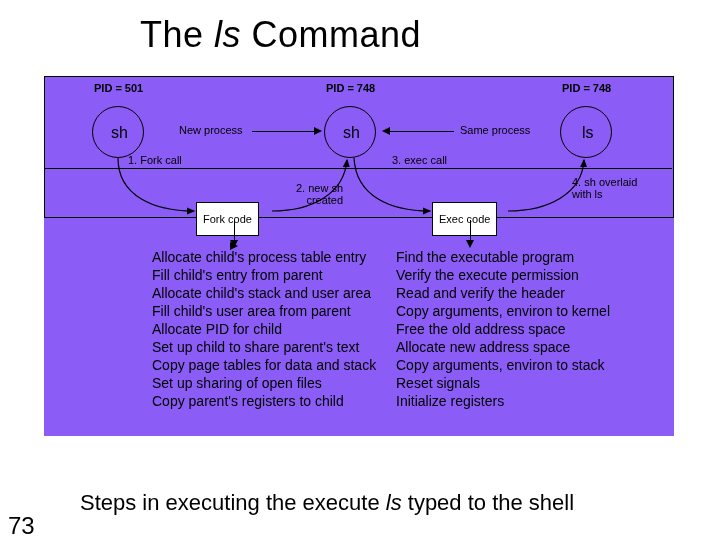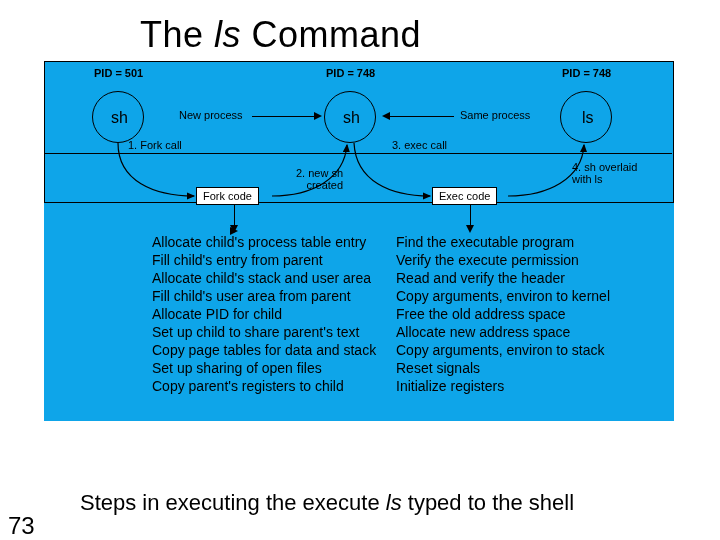--- a/index.html
+++ b/index.html
@@ -1,28 +1,28 @@
 <!DOCTYPE html>
 <html><head>
 <meta charset="utf-8">
 <style>
   html,body{margin:0;padding:0;width:720px;height:540px;background:#fff;font-family:Arial,Helvetica,sans-serif;color:#000}
   .slide{position:relative;width:720px;height:408px}
   .title{position:absolute;left:140px;top:14px;font-size:36px;font-weight:400;letter-spacing:.5px}
   .title .ital{font-style:italic}
-  .figure{position:absolute;left:44px;top:61px;width:630px;height:360px;background:#0ea5e9}
+  .figure{position:absolute;left:44px;top:76px;width:630px;height:360px;background:#8b5cf6}
   .figure *{position:absolute;font-family:Arial,Helvetica,sans-serif}
   .pid{font-size:11px;font-weight:700}
   .circle{width:52px;height:52px;border:1.5px solid #000;border-radius:50%;box-sizing:border-box}
   .cname{font-size:16px}
   .alabel{font-size:11px}
   .arrow-h{height:0;border-top:1px solid #000}
   .arrow-head-r{width:0;height:0;border-top:4px solid transparent;border-bottom:4px solid transparent;border-left:8px solid #000}
   .arrow-head-l{width:0;height:0;border-top:4px solid transparent;border-bottom:4px solid transparent;border-right:8px solid #000}
-  .procbox{border:1px solid #000;font-size:11px;padding:2px 6px;background:#fff}
+  .procbox{border:1px solid #000;font-size:11px;padding:10px 6px;background:#fff}
   .numlabel{font-size:11px}
   .steps{font-size:14px;line-height:18px}
   .caption{position:absolute;left:80px;top:490px;font-size:22px}
   .caption .ital{font-style:italic}
   .pagenum{position:absolute;left:8px;top:512px;font-size:24px}
 </style>
 </head>
 <body>
 
 <div class="slide">

